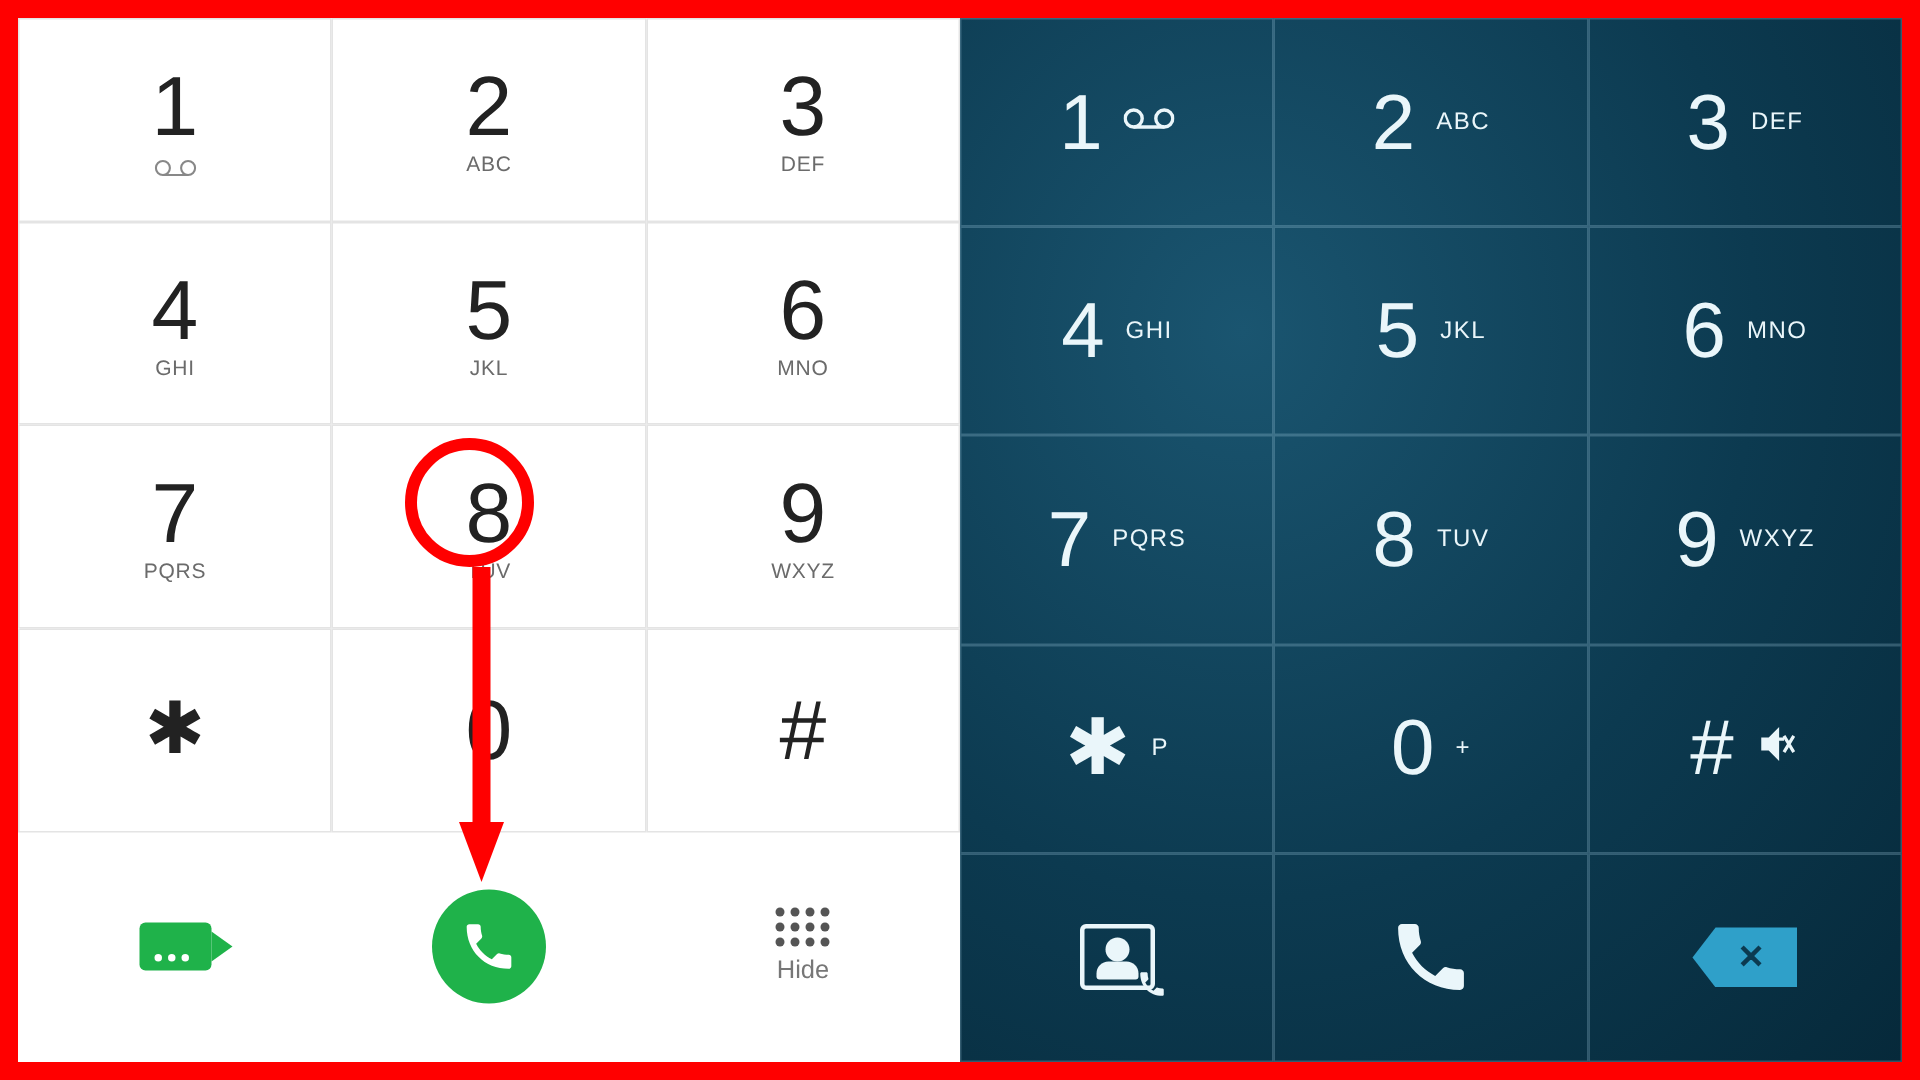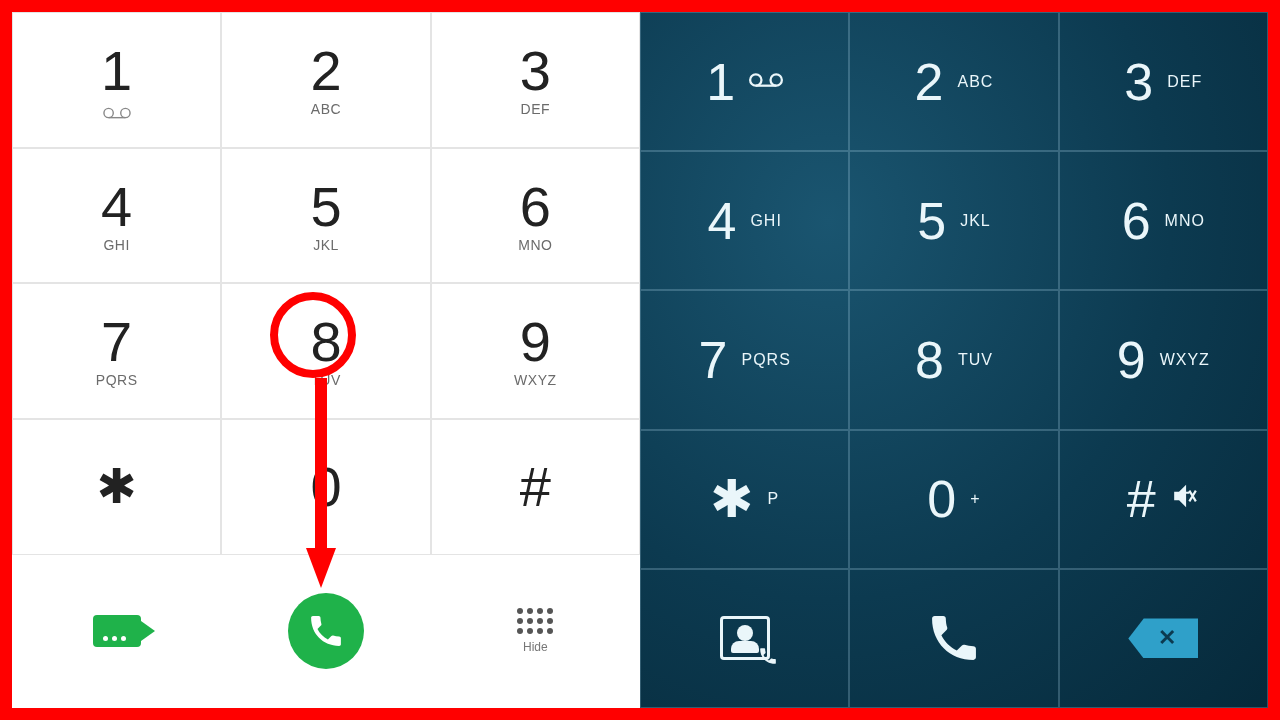--- a/index.html
+++ b/index.html
@@ -96,21 +96,21 @@
   border-radius: 50%;
   display: flex; align-items: center; justify-content: center;
 }
 .dots-icon {
   display: grid;
   grid-template-columns: repeat(4, 6px);
   grid-template-rows: repeat(3, 6px);
   gap: 4px;
 }
 .dots-icon span { width: 6px; height: 6px; background: #555; border-radius: 50%; }
-.hide-label { font-size: 12px; color: #777; margin-top: 6px; }
+.hide-label { font-size: 17px; color: #777; margin-top: 6px; }
 
 
 .right {
   width: 50%;
   background: radial-gradient(ellipse at 30% 30%, #1a5570 0%, #0c3a50 55%, #06293a 100%);
 }
 .right .grid {
   display: grid;
   grid-template-columns: repeat(3, 1fr);
   grid-template-rows: repeat(5, 1fr);

